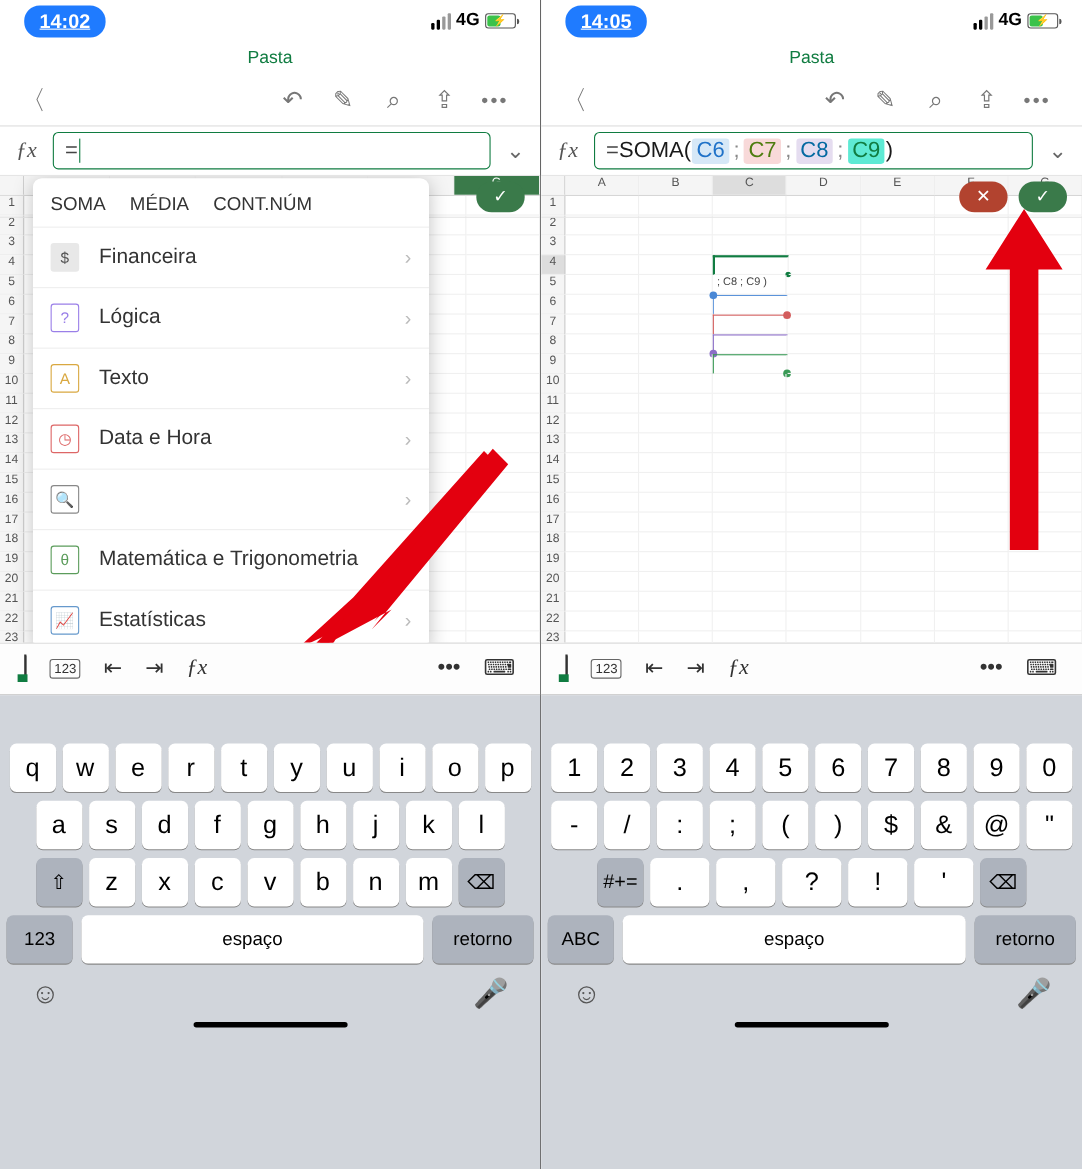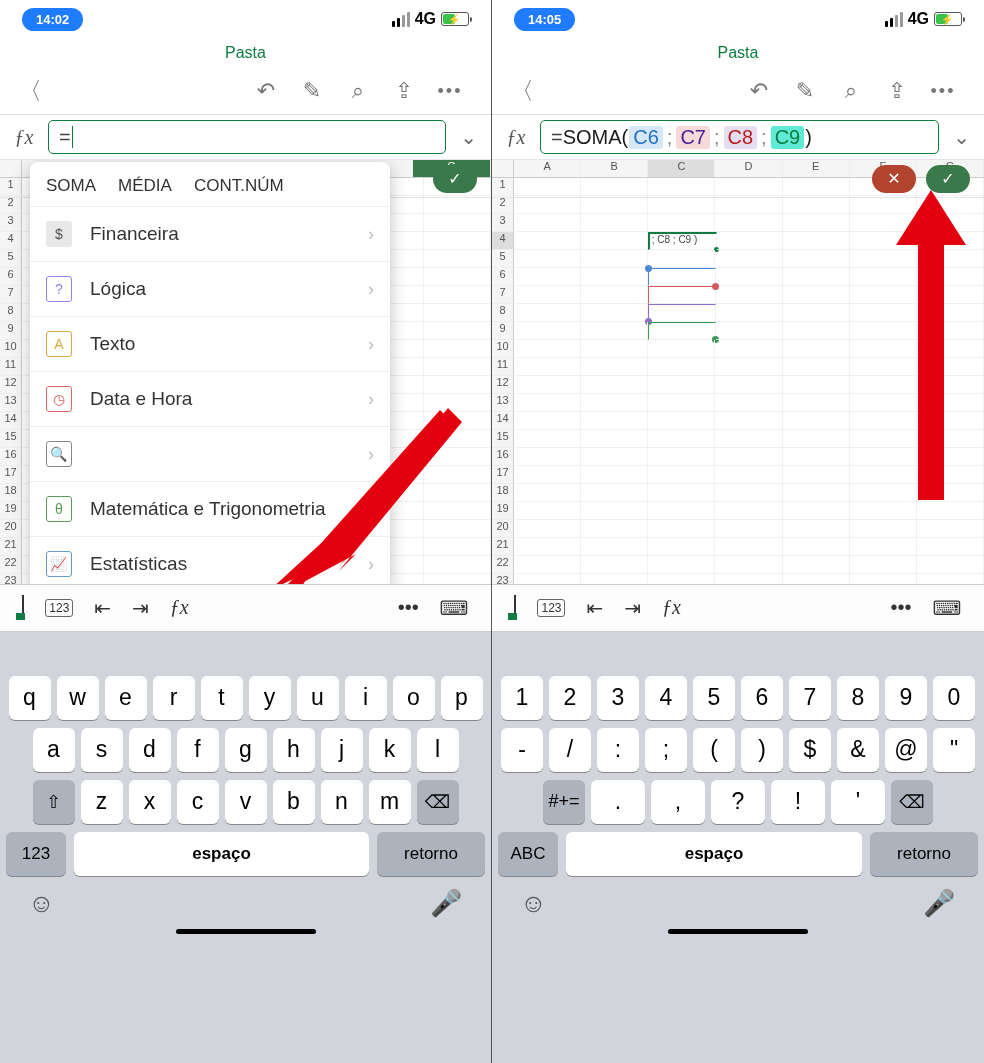--- a/index.html
+++ b/index.html
@@ -1,21 +1,21 @@
 <!DOCTYPE html>
 <html><head>
 <meta charset="utf-8">
 <style>
 * { margin:0; padding:0; box-sizing:border-box; font-family: -apple-system, Helvetica, Arial, sans-serif; }
 body { width:984px; height:1063px; background:#fff; display:flex; overflow:hidden; }
 .pane { width:492px; height:1063px; background:#fff; position:relative; display:flex; flex-direction:column; }
 .pane.left { border-right:1px solid #555; }
 
 .status { height:38px; display:flex; justify-content:space-between; align-items:center; padding:0 22px; }
-.time-pill { background:#1f7bff; color:#fff; font-size:13px; font-weight:600; padding:4px 14px; border-radius:14px; }
+.time-pill { background:#1f7bff; color:#fff; font-size:18px; font-weight:600; padding:4px 14px; border-radius:14px;text-decoration:underline; }
 .sig { display:flex; align-items:center; gap:5px; font-size:16px; font-weight:600; }
 .sig .bars { display:flex; gap:2px; align-items:flex-end; }
 .sig .bars span { width:3px; background:#000; border-radius:1px; }
 .sig .bars span:nth-child(1){height:6px} .sig .bars span:nth-child(2){height:9px}
 .sig .bars span:nth-child(3){height:12px;background:#999} .sig .bars span:nth-child(4){height:15px;background:#999}
 .batt { width:28px; height:14px; border:1.5px solid #555; border-radius:3px; position:relative; }
 .batt::after{content:'';position:absolute;right:-4px;top:4px;width:2px;height:5px;background:#555;border-radius:0 2px 2px 0;}
 .batt .fill{position:absolute;left:1px;top:1px;bottom:1px;width:45%;background:#3bc24a;border-radius:2px;}
 .batt .bolt{position:absolute;left:50%;top:50%;transform:translate(-50%,-50%);font-size:10px;color:#222;}
 
@@ -25,22 +25,22 @@
 .toolbar .spacer { flex:1; }
 .toolbar .tbtn { width:46px; display:flex; justify-content:center; align-items:center; font-size:22px; color:#777; }
 .toolbar .dots { letter-spacing:2px; font-size:18px; }
 
 .fbar { height:46px; display:flex; align-items:center; padding:0 10px; gap:10px; border-top:1px solid #ddd; border-bottom:1px solid #e5e5e5; }
 .fbar .fx { font-style:italic; font-size:20px; color:#555; width:28px; text-align:center; font-family: serif;}
 .fbar .inp { flex:1; height:34px; border:1.5px solid #107c41; border-radius:5px; padding:0 10px; display:flex; align-items:center; font-size:20px; background:#fff; }
 .fbar .inp .eq { color:#444; }
 .fbar .inp .fn { color:#1a1a1a; }
 .fbar .inp .ref { padding:0 4px; border-radius:3px; margin:12px 1px; }
-.fbar .inp .c6{background:#d6e8f7;color:#1f72c8} .fbar .inp .c7{background:#f8d9d9;color:#4c1d95}
-.fbar .inp .c8{background:#e5ddf0;color:#b91c1c} .fbar .inp .c9{background:#5eead4;color:#107c41}
+.fbar .inp .c6{background:#d6e8f7;color:#1f72c8} .fbar .inp .c7{background:#f8d9d9;color:#4d7c0f}
+.fbar .inp .c8{background:#e5ddf0;color:#0369a1} .fbar .inp .c9{background:#5eead4;color:#107c41}
 .fbar .inp .sep{color:#888;margin:0 3px}
 .fbar .expand { font-size:20px; color:#666; padding:0 4px; }
 
 .cellrow { height:38px; display:flex; align-items:center; padding:0 10px; gap:10px; border-bottom:1px solid #e5e5e5; position:relative;}
 .cellrow .pills { position:absolute; right:14px; display:flex; gap:10px;}
 .pill { width:44px; height:28px; border-radius:14px; display:flex; align-items:center; justify-content:center; color:#fff; }
 .pill.cancel { background:#b2432f; }
 .pill.confirm { background:#3a7a4a; }
 
 
@@ -54,21 +54,21 @@
 .rows .row .cell { flex:1; min-width:0; border-right:1px solid #f0f0f0; border-bottom:1px solid #f0f0f0; height:18px; position:relative;}
 .rows .row.sel .rn { background:#ddd; }
 
 .hl-c6{border:1.5px solid #4a88d6;border-radius:1px;} .hl-c7{border:1.5px solid #d35d5d;}
 .hl-c8{border:1.5px solid #8b6ec7;} .hl-c9{border:1.5px solid #3a9a56;}
 .dot{position:absolute;width:7px;height:7px;border-radius:50%;}
 .hl-c6 .dot{background:#4a88d6;top:-4px;left:-4px;} .hl-c7 .dot{background:#d35d5d;top:-4px;right:-4px;}
 .hl-c8 .dot{background:#8b6ec7;bottom:-4px;left:-4px;} .hl-c9 .dot{background:#3a9a56;bottom:-4px;right:-4px;}
 
 .active-cell { border:2px solid #107c41; position:relative; height:18px;}
-.active-cell .ac-content { font-size:10px; color:#444; padding:0 2px; white-space:nowrap;}
+.active-cell .ac-content { font-size:10px; color:#444; padding:17px 2px; white-space:nowrap;}
 .active-cell .handle{position:absolute;width:7px;height:7px;background:#107c41;border:1px solid #fff;border-radius:50%;right:-4px;bottom:-4px;}
 
 
 .popup { position:absolute; top:0; left:30px; width:360px; background:#fff; box-shadow:0 4px 18px rgba(0,0,0,.25); border-radius:8px; z-index:5;}
 .popup .quick { display:flex; gap:22px; padding:14px 16px 10px; }
 .popup .quick span { font-size:17px; color:#333; }
 .popup .cat { display:flex; align-items:center; padding:14px 16px; border-top:1px solid #eee; font-size:19px; color:#333;}
 .popup .cat .ci { width:26px; height:26px; margin-right:18px; border-radius:3px; display:flex; align-items:center; justify-content:center; font-size:14px; }
 .popup .cat .chev { margin-left:auto; font-size:18px; color:#bbb; }
 .ci.fin{background:#e8e8e8;color:#555} .ci.log{background:#fff;border:1.5px solid #9a7fe8;color:#9a7fe8}
@@ -90,22 +90,22 @@
 .krow { display:flex; justify-content:center; gap:6px; padding:4px 6px; }
 .key { background:#fff; border-radius:6px; box-shadow:0 1px 0 #888; height:44px; display:flex; align-items:center; justify-content:center; font-size:23px; }
 .krow.r1 .key, .krow.r2s .key { width:42px; }
 .krow.r2 .key { width:42px; } .krow.r2 { padding-left:26px; padding-right:26px; }
 .krow.r3 .key { width:42px; }
 .key.wide { width:58px; background:#adb3bd; font-size:18px; }
 .key.bksp { background:#adb3bd; }
 .krow.r4 { gap:8px; }
 .krow.r4 .key { height:44px; }
 .key.mode { width:60px; background:#adb3bd; font-size:17px; }
-.key.space { flex:1; background:#fff; font-size:17px;font-weight:bold; }
-.key.ret { width:108px; background:#adb3bd; font-size:17px; }
+.key.space { flex:1; background:#fff; font-size:17px; }
+.key.ret { width:92px; background:#adb3bd; font-size:17px; }
 .kfoot { display:flex; justify-content:space-between; align-items:center; padding:8px 28px 4px; font-size:26px; color:#555;}
 .home { width:140px; height:5px; background:#000; border-radius:3px; margin:6px auto 6px; }
 
 
 .arrow { position:absolute; z-index:20; pointer-events:none;}
 .arrow svg { overflow:visible; }
 </style>
 </head>
 <body>
 

